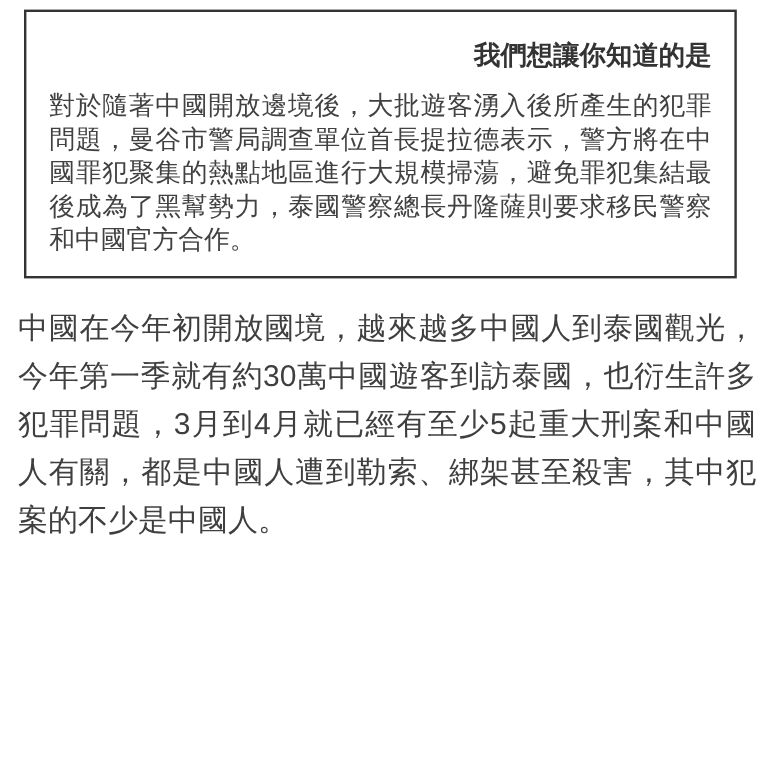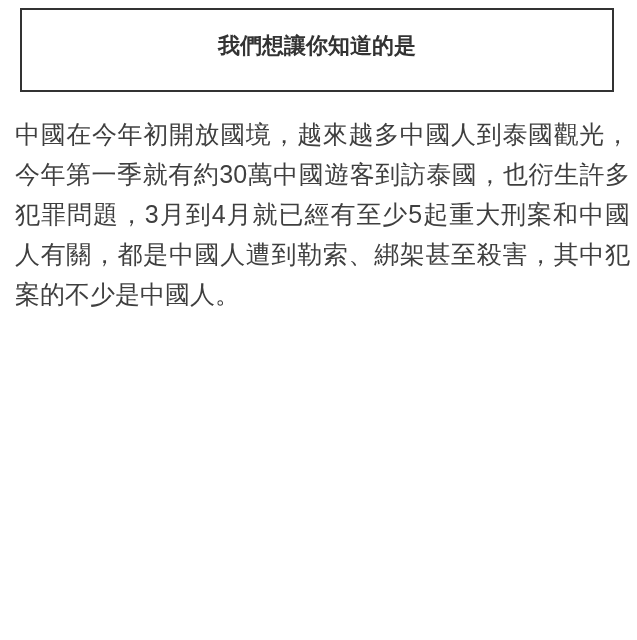--- a/index.html
+++ b/index.html
@@ -19,21 +19,21 @@
     border: 2px solid #333333;
     background: #ffffff;
     padding: 24px 19px 16px 19px;
   }
   .summary-heading {
     margin: 0 0 16px 0;
     font-size: 22px;
     line-height: 24px;
     font-weight: bold;
     color: #333333;
-    text-align: center;
+    text-align: right;
   }
   .summary-body {
     margin: 0;
     font-size: 21.5px;
     line-height: 28px;
     color: #414141;
     text-align: justify;
     text-justify: inter-character;
   }
   .article {
@@ -46,17 +46,18 @@
     color: #3f3f3f;
     text-align: justify;
     text-justify: inter-character;
   }
 </style>
 </head>
 <body>
 
 <div class="summary-box">
   <h2 class="summary-heading">我們想讓你知道的是</h2>
+  <p class="summary-body">對於隨著中國開放邊境後，大批遊客湧入後所產生的犯罪問題，曼谷市警局調查單位首長提拉德表示，警方將在中國罪犯聚集的熱點地區進行大規模掃蕩，避免罪犯集結最後成為了黑幫勢力，泰國警察總長丹隆薩則要求移民警察和中國官方合作。</p>
 </div>
 
 <div class="article">
   <p>中國在今年初開放國境，越來越多中國人到泰國觀光，今年第一季就有約30萬中國遊客到訪泰國，也衍生許多犯罪問題，3月到4月就已經有至少5起重大刑案和中國人有關，都是中國人遭到勒索、綁架甚至殺害，其中犯案的不少是中國人。</p>
 </div>
 
 </body></html>

